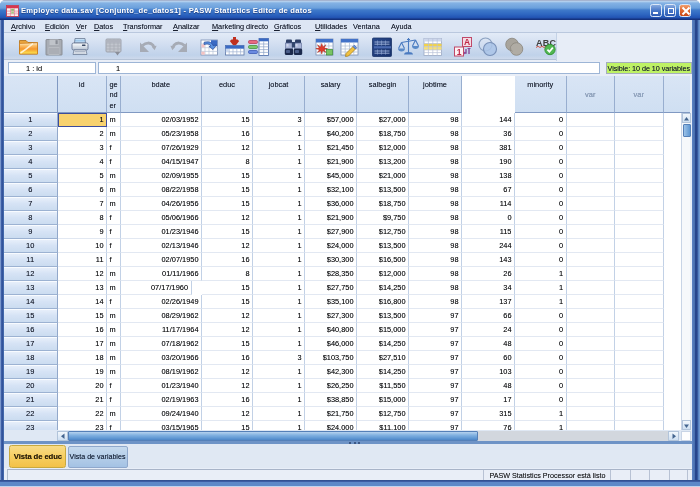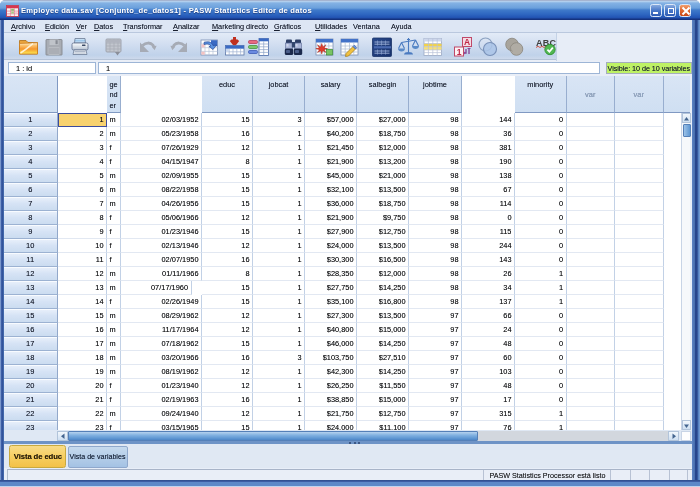--- a/index.html
+++ b/index.html
@@ -29,21 +29,21 @@
 #menu { position:absolute; left:4px; top:20px; width:688px; height:13px; background:#dde6f4; border-bottom:1px solid #bac8de; }
 #menu span { position:absolute; top:1px; font-size:7.3px; color:#1a2030; line-height:12px; }
 #menu u { text-decoration:underline; text-underline-offset:1px; }
 
 #tbar { position:absolute; left:4px; top:33px; width:688px; height:26.5px;
   background:linear-gradient(180deg,#e3ebf7 0,#d3dff1 40%,#c0d2ea 85%,#cdd9ec 100%); border-bottom:1px solid #b4c2d6; }
 #tbar .lighter { position:absolute; left:552px; top:0; width:136px; height:27.5px; background:#e7edf7; border-left:1px solid #c4d2e6; z-index:5; }
 .ico { position:absolute; top:3px; }
 
 #refbar { position:absolute; left:4px; top:59.5px; width:688px; height:16.5px; background:#e9eef7; }
-.refbox { position:absolute; top:2px; height:12.5px; background:#fff; border:1px solid #9db5d6; font-size:7.4px; color:#222; line-height:11px; padding-left:7px; }
+.refbox { position:absolute; top:2px; height:12.5px; background:#fff; border:1px solid #9db5d6; font-size:7.4px; color:#222; line-height:11px; padding-left:17px; }
 #visi { position:absolute; left:602px; top:2px; width:85.5px; height:12.5px; line-height:12px; font-size:7.2px; color:#1a2030; text-align:center; background:#bef264; border:1px solid #a4aebc; letter-spacing:-0.05px; }
 
 #grid { position:absolute; left:4px; top:76px; width:685.5px; height:354px; background:#fff; overflow:hidden; }
 .hc { position:absolute; background:linear-gradient(180deg,#d9e5f5 0,#cfdff2 100%); border-right:1px solid #98aecf; border-bottom:1px solid #8099c2; font-size:7.4px; color:#1a2030; text-align:center; padding-top:3.5px; line-height:10.5px; }
 .hg { text-align:left; padding-left:2.5px; }
 .hv { color:#93a9c9; padding-top:14px; }
 #corner { position:absolute; left:4px; top:76px; width:53.5px; height:37px; background:linear-gradient(180deg,#d9e5f5 0,#cfdff2 100%); border-right:1px solid #8099c2; border-bottom:1px solid #8099c2; }
 #hdrfill { position:absolute; left:663.5px; top:76px; width:26.5px; height:37px; background:linear-gradient(180deg,#d9e5f5 0,#cfdff2 100%); border-bottom:1px solid #8099c2; }
 .rn { position:absolute; background:linear-gradient(180deg,#eaf1fb 0,#d6e3f5 50%,#cbdcf0 100%); border-right:1px solid #92a8ca; border-bottom:1px solid #9cb2d2; box-shadow:inset 0 1px 0 rgba(250,252,255,.9); font-size:7.5px; color:#1a2030; text-align:center; line-height:14.5px; }
 .dc { position:absolute; border-right:1px solid #c2d1e6; border-bottom:1px solid #e2e8f2; font-size:7.4px; color:#111; line-height:14.5px; background:#fff; }
@@ -348,21 +348,23 @@
   </div>
   <div id="refbar">
     <div class="refbox" style="left:4px; width:88px;">1 : id</div>
     <div class="refbox" style="left:94px; width:501.5px;">1</div>
     <div id="visi">Visible: 10 de 10 variables</div>
   </div>
   <div id="grid">
   </div>
   <div id="corner"></div>
   <div id="hdrfill"></div>
+  <div class="hc" style="left:57.5px;top:76px;width:49.5px;height:37px;">id</div>
 <div class="hc hg" style="left:107px;top:76px;width:13.5px;height:37px;">ge<br>nd<br>er</div>
+<div class="hc" style="left:120.5px;top:76px;width:81.5px;height:37px;">bdate</div>
 <div class="hc" style="left:202px;top:76px;width:51px;height:37px;">educ</div>
 <div class="hc" style="left:253px;top:76px;width:52px;height:37px;">jobcat</div>
 <div class="hc" style="left:305px;top:76px;width:52px;height:37px;">salary</div>
 <div class="hc" style="left:357px;top:76px;width:52px;height:37px;">salbegin</div>
 <div class="hc" style="left:409px;top:76px;width:53px;height:37px;">jobtime</div>
 <div class="hc" style="left:515px;top:76px;width:51.5px;height:37px;">minority</div>
 <div class="hc hv" style="left:566.5px;top:76px;width:48.5px;height:37px;">var</div>
 <div class="hc hv" style="left:615px;top:76px;width:48.5px;height:37px;">var</div>
   <div class="rn" style="left:4px;top:113px;width:53.5px;height:14px;">1</div>
     <div class="dc dr sel" style="left:57.5px;top:113px;width:49.5px;height:14px;">1</div>

